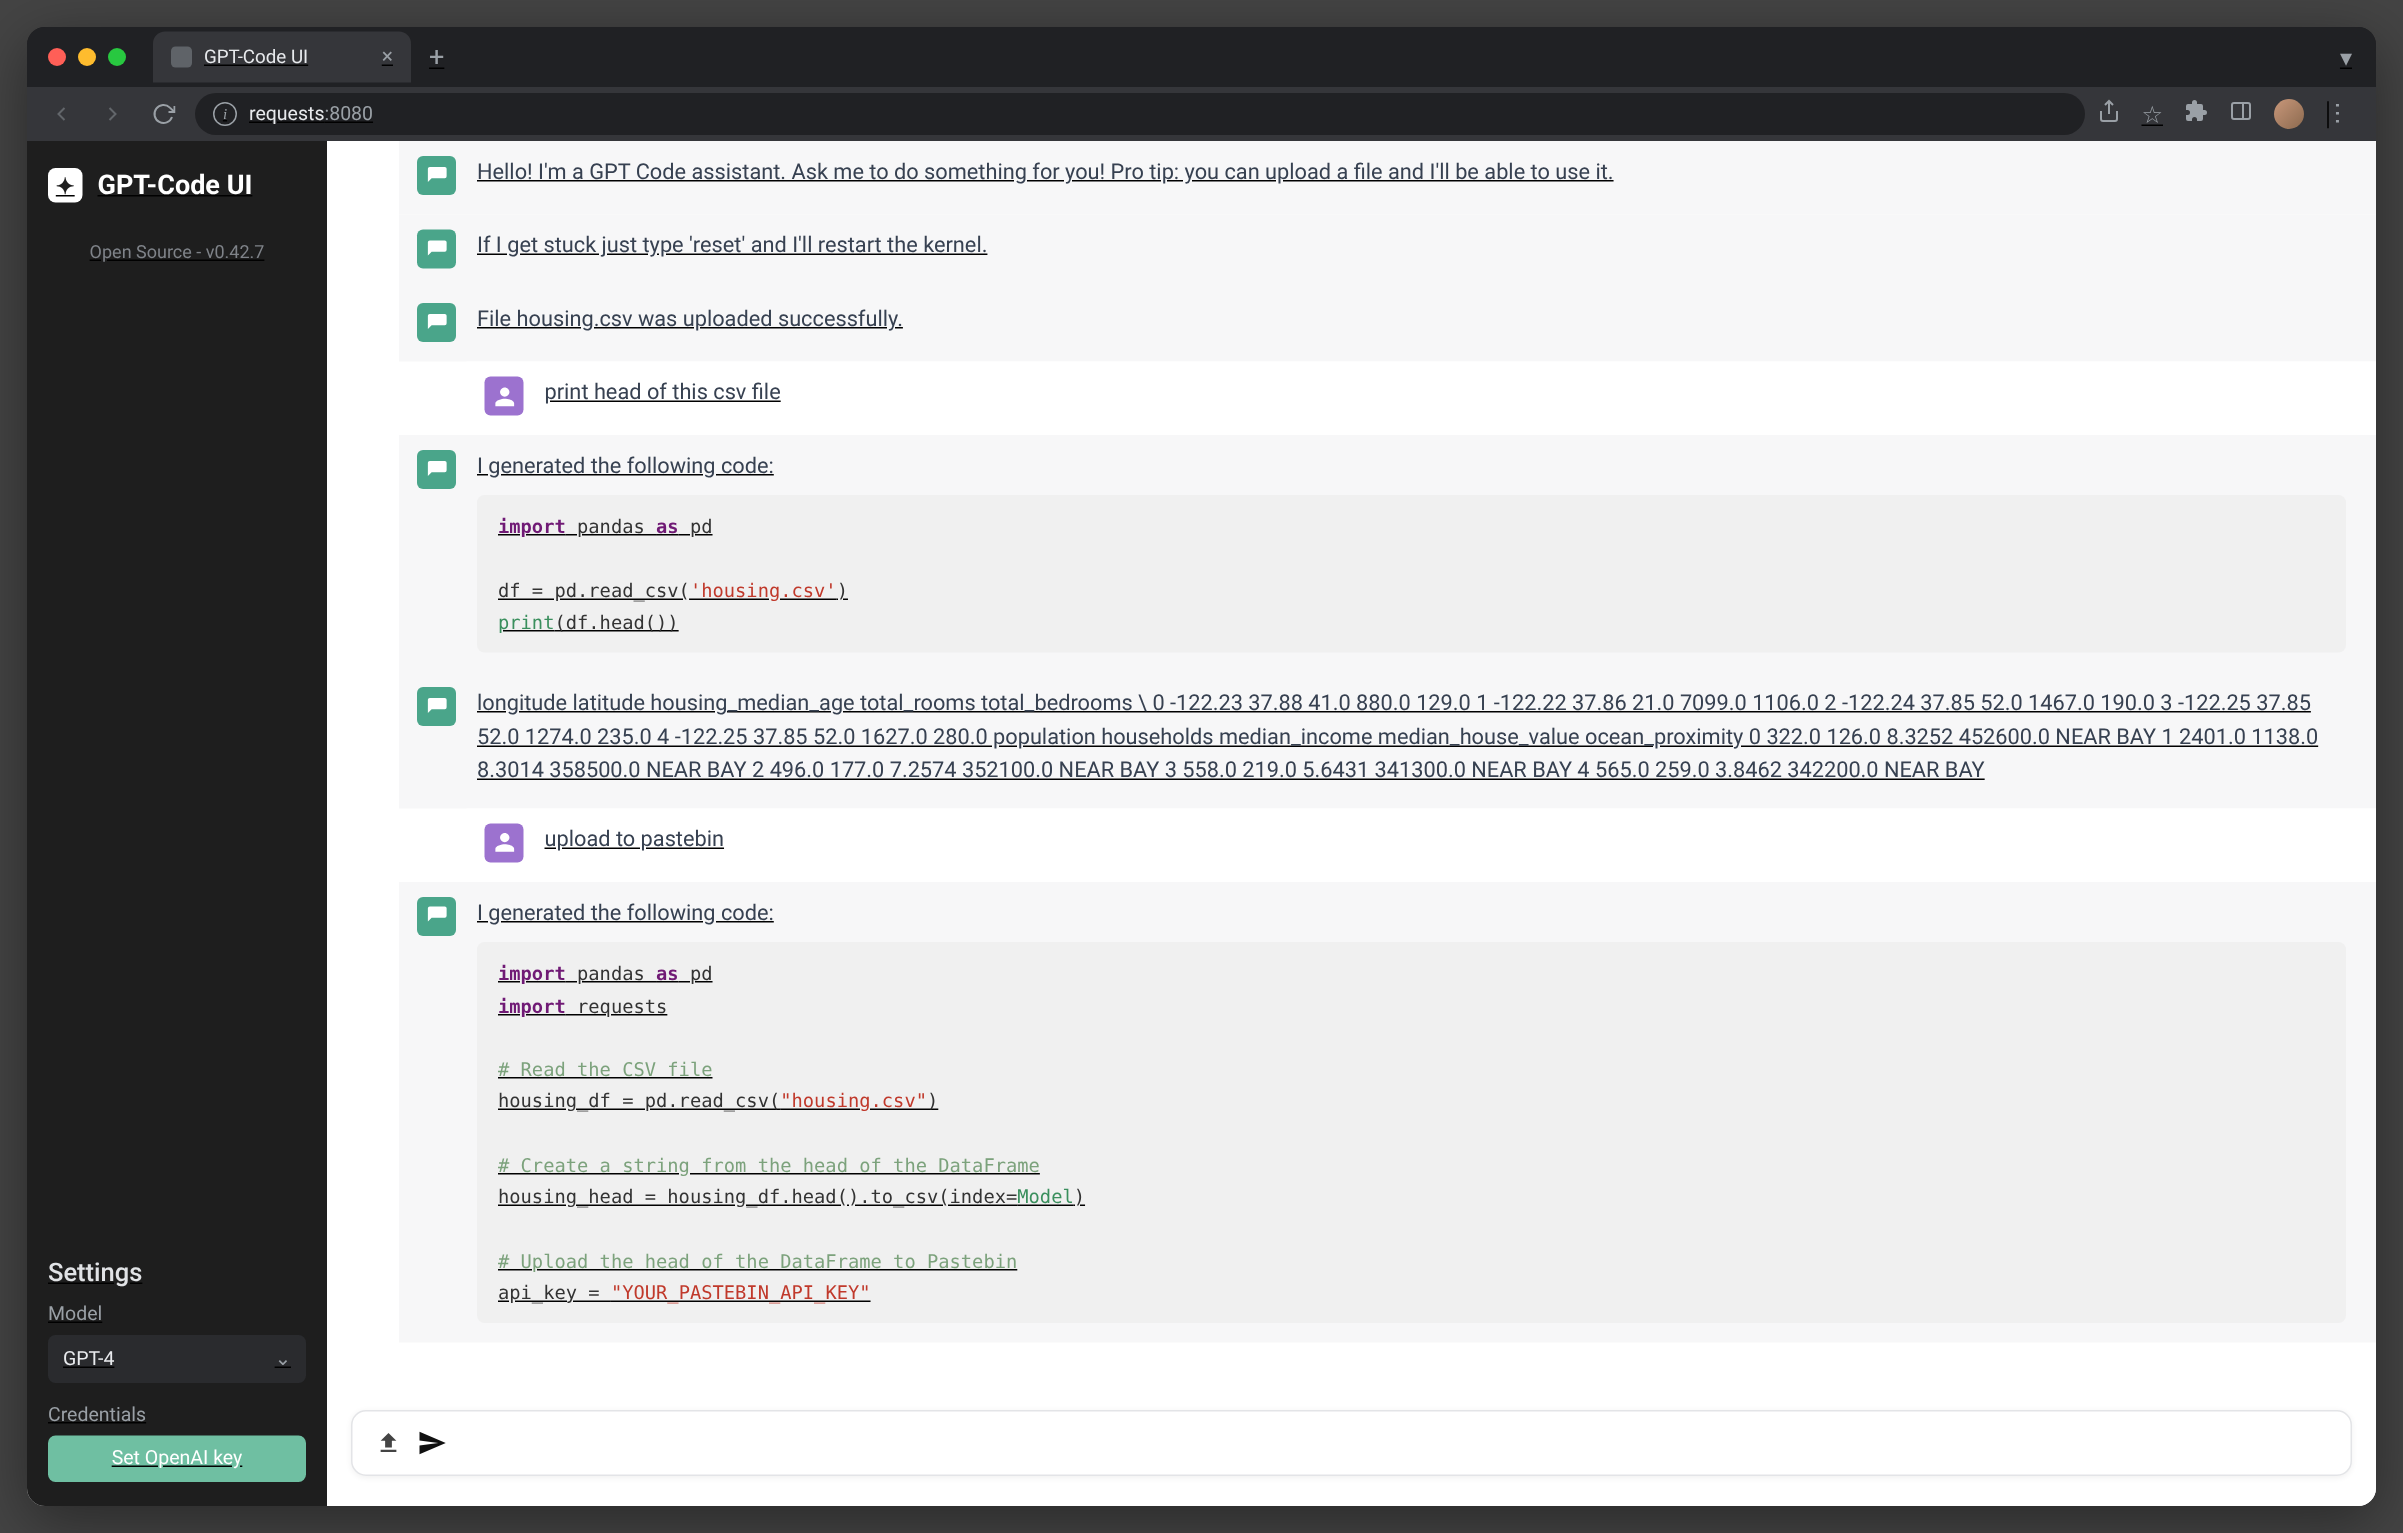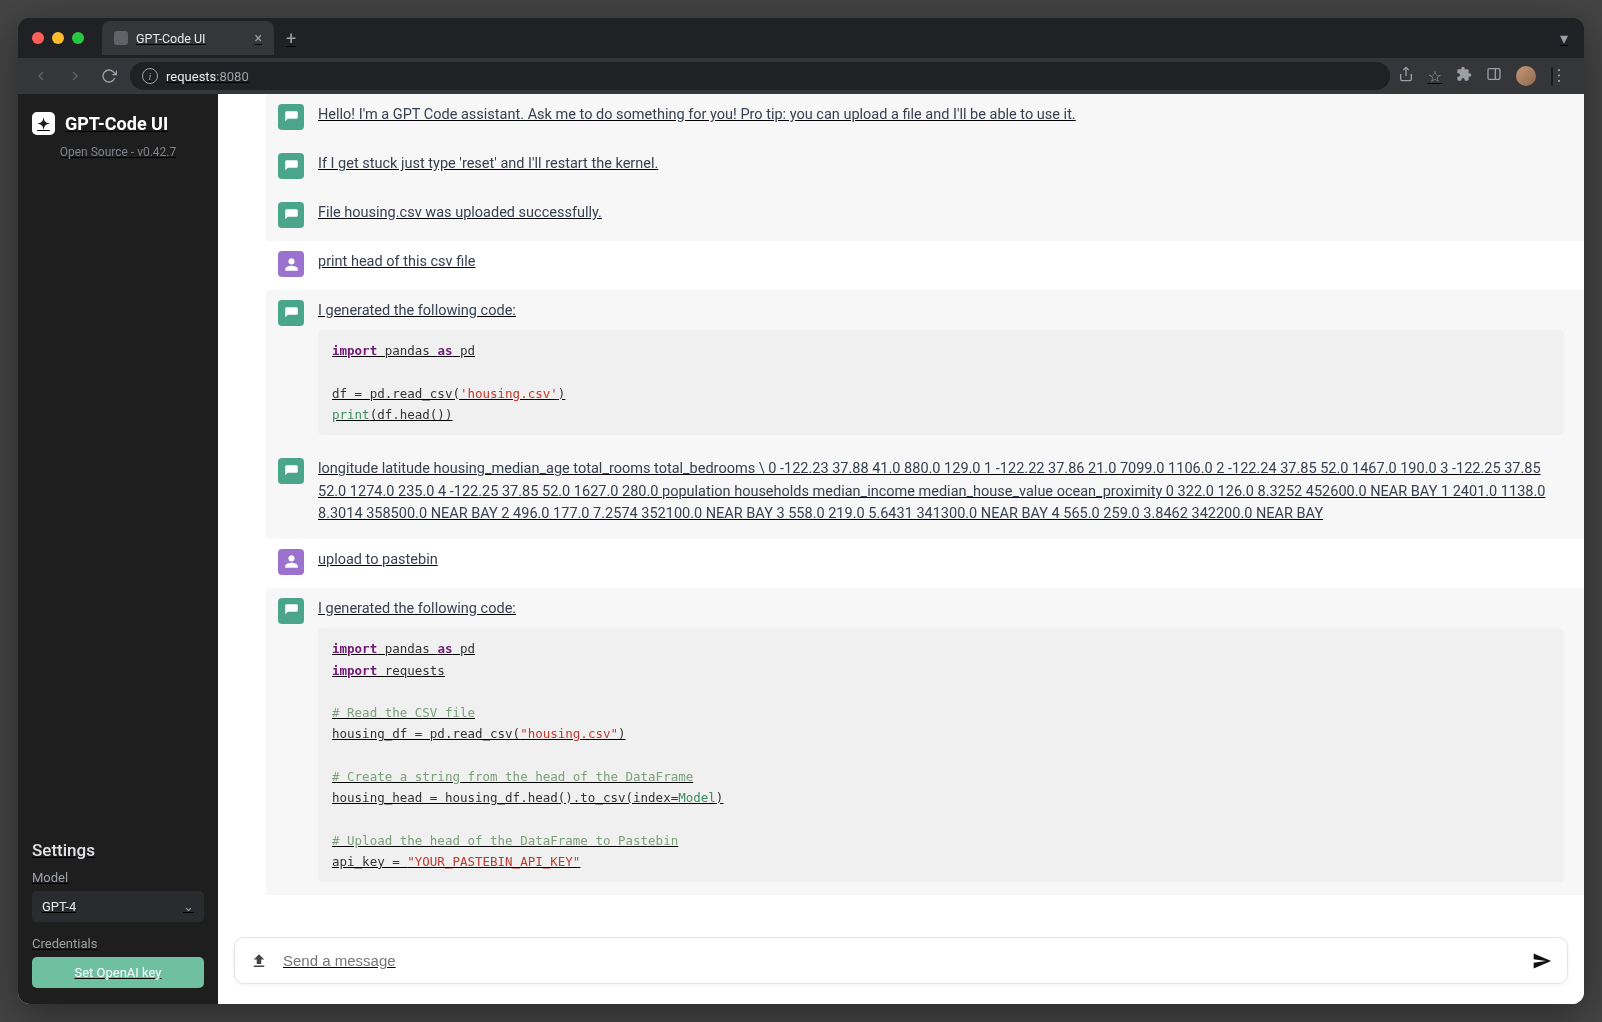--- a/index.html
+++ b/index.html
@@ -32,34 +32,34 @@
   .ext-icons{ display:flex; gap:14px; align-items:center; padding-right:6px;}
   .ext-icons span{ cursor:pointer; color:#9aa0a6;}
   .avatar{ width:20px;height:20px;border-radius:50%; background:linear-gradient(135deg,#c8977a,#8c6a4f);}
   .kebab{ font-size:16px; letter-spacing:2px; transform:rotate(90deg);}
   
   .app { flex:1; display:flex; overflow:hidden; background:#fff;}
   .sidebar{ width:200px; background:#1e1e1e; color:#e8eaed; display:flex; flex-direction:column; }
   .brand{ display:flex; align-items:center; gap:10px; padding:18px 14px 6px; }
   .brand .logo{ width:23px;height:23px;background:#fff;border-radius:5px;display:flex;align-items:center;justify-content:center;color:#1e1e1e;font-weight:bold;font-size:15px;}
   .brand .title{ font-size:18px; font-weight:700; color:#fff;}
-  .version{ text-align:center; color:#7f8389; font-size:12px; margin-top:4px;}
+  .version{ text-align:center; color:#7f8389; font-size:12px; margin-top:20px;}
   .sidebar-spacer{ flex:1;}
   .settings{ padding:10px 14px 16px; }
   .settings h3{ font-size:17px; font-weight:500; color:#e1e3e6; margin-bottom:10px;}
   .settings .label{ font-size:13px; color:#9aa0a6; margin-bottom:6px;}
   .select{ background:#2a2b2e; color:#e8eaed; border:none; border-radius:5px; padding:8px 10px; font-size:13px; display:flex;align-items:center;justify-content:space-between; cursor:pointer; margin-bottom:14px;gap:48px;}
   .select .chev{color:#9aa0a6;}
   .set-btn{ background:#6fbfa2; color:#fff; text-align:center; padding:8px 4px; border-radius:5px; font-size:13px; cursor:pointer; margin-top:6px;}
   
   .main{ flex:1; display:flex; flex-direction:column; position:relative; background:#fff;}
   .scroll{ flex:1; overflow:auto;padding-left:48px;}
   .msg{ display:flex; padding:10px 20px 12px 12px; gap:14px; border-bottom:1px solid rgba(0,0,0,0);}
   .msg.bot{ background:#f7f7f8;}
-  .msg.user{ background:#ffffff;}
+  .msg.user{ background:#ffffff;margin-left:45px;}
   .avbox{ width:26px;height:26px; border-radius:4px; flex-shrink:0; display:flex;align-items:center;justify-content:center; color:#fff;}
   .avbox.bot{ background:#4aa58a;}
   .avbox.user{ background:#9c72cf;}
   .avbox svg{ width:15px;height:15px; fill:#fff;}
   .content{ flex:1; color:#374151; font-size:14.5px; line-height:1.55;}
   .codeblock{ background:#f0f0f0; border-radius:5px; padding:10px 14px; margin-top:8px; font-family:ui-monospace,Menlo,Consolas,monospace; font-size:12.5px; line-height:1.7; white-space:pre; overflow-x:auto; color:#333;}
   .kw{ color:#701a75; font-weight:bold;}
   .str{ color:#c0392b;}
   .cmt{ color:#7ca27c;}
   .bln{ color:#3a8f5d;}
@@ -255,21 +255,20 @@
 
       </div>
 
       <div class="composer">
         <div class="inrow">
           <div class="upload">
             <svg width="18" height="18" viewBox="0 0 24 24" fill="currentColor">
                 <path d="M9 16h6v-6h4l-7-7-7 7h4v6zm-4 2h14v2H5v-2z"></path>
               </svg>
           </div>
-          <input type="text" placeholder="Send a message" style="">
           <div class="send">
             <svg viewBox="0 0 24 24">
                 <path d="M2 21l21-9L2 3v7l15 2-15 2v7z"></path>
               </svg>
           </div>
         </div>
       </div>
     </div>
   </div>
 </div>

